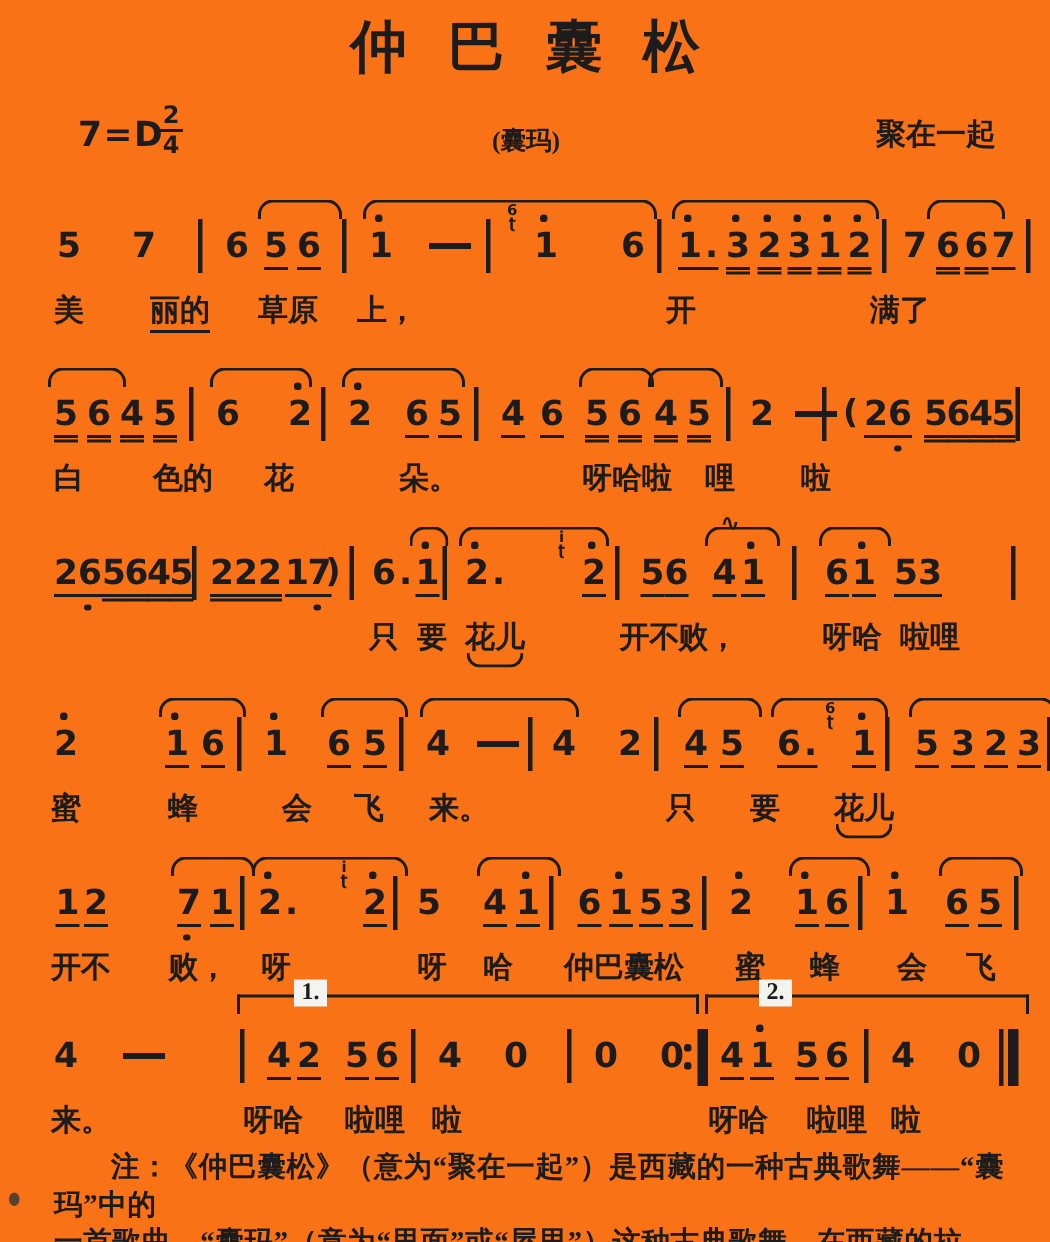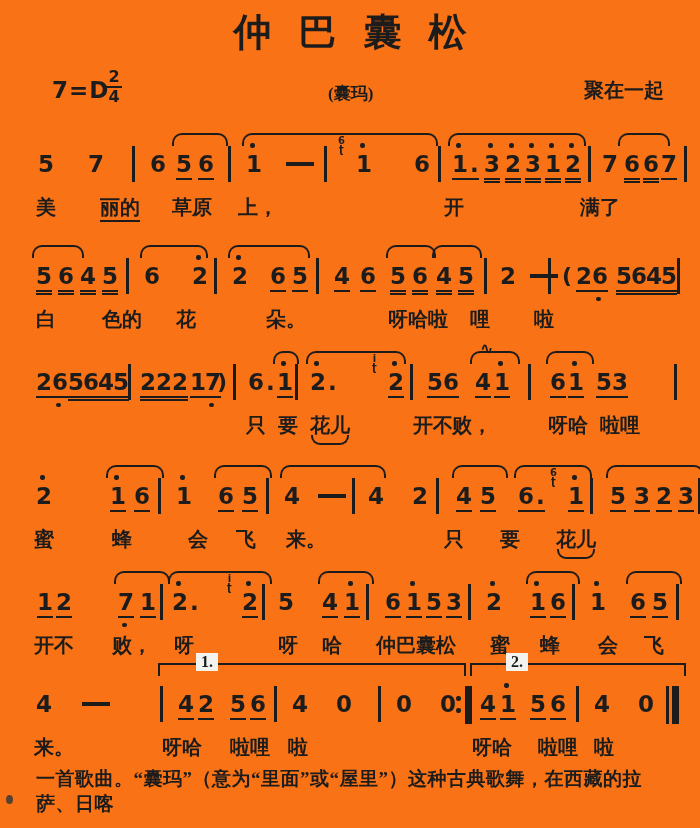--- a/index.html
+++ b/index.html
@@ -327,17 +327,18 @@
         <span class="lyric" style="left: 162px;">呀哈</span>
         <span class="lyric" style="left: 230px;">啦哩</span>
         <span class="lyric" style="left: 288px;">啦</span>
         <span class="lyric" style="left: 472px;">呀哈</span>
         <span class="lyric" style="left: 538px;">啦哩</span>
         <span class="lyric" style="left: 594px;">啦</span>
       </div>
     </div>
 
   <div class="footnote">
+    <div class="fl fl1">注：《仲巴囊松》（意为“聚在一起”）是西藏的一种古典歌舞——“囊玛”中的</div>
     <div class="fl">一首歌曲。“囊玛”（意为“里面”或“屋里”）这种古典歌舞，在西藏的拉萨、日喀</div>
 
   </div>
   <div class="inkspot"></div>
 </div>
 
 </body></html>

